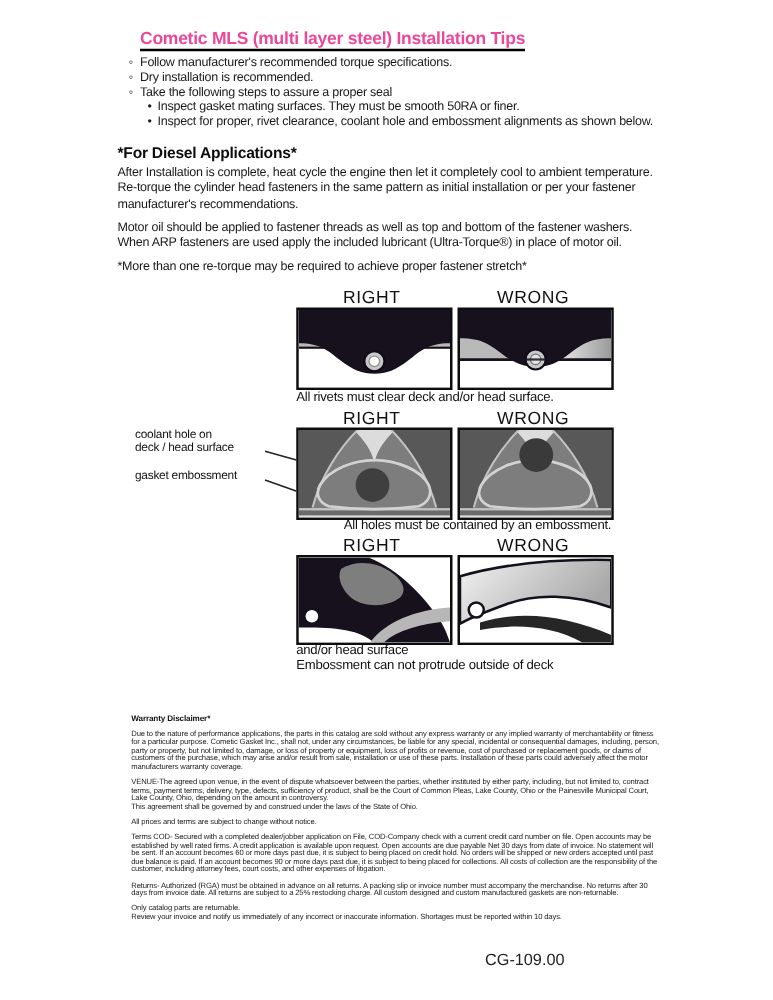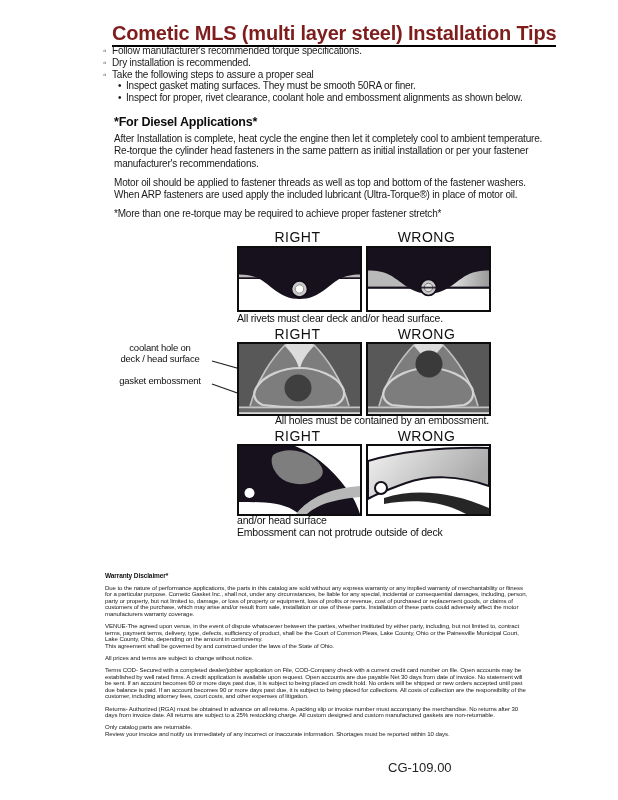--- a/index.html
+++ b/index.html
@@ -1,38 +1,38 @@
 <!DOCTYPE html>
 <html><head>
 <meta charset="utf-8">
 <style>
   html,body { margin:0; padding:0; background:#ffffff; }
   .page {
     position:relative; width:618px; height:800px; background:#ffffff;
     font-family:"Liberation Sans", sans-serif; color:#1a1a1a; overflow:hidden;
   }
-  .title { position:absolute; left:112px; top:22px; font-size:20px; font-weight:bold; letter-spacing:-0.2px; color:#7f1d1d; }
+  .title { position:absolute; left:112px; top:22px; font-size:14px; font-weight:bold; letter-spacing:-0.2px; color:#ec4899; }
   .title .underline { border-bottom:2px solid #000; padding-bottom:1px; }
 
   .tips { position:absolute; left:103px; top:45px; width:430px; font-size:10px; letter-spacing:-0.2px; line-height:11.8px; }
   .bullet { display:flex; }
   .bullet .m { width:9px; flex:0 0 9px; }
   .bullet.sub { margin-left:15px; }
   .bullet.sub .m { width:8px; flex:0 0 8px; }
 
-  .diesel { position:absolute; left:94px; top:116px; width:434px; font-size:10px; letter-spacing:-0.2px; line-height:12.2px;margin-left:20px; }
+  .diesel { position:absolute; left:94px; top:116px; width:434px; font-size:10px; letter-spacing:-0.2px; line-height:12.2px; }
   .diesel h2 { font-size:12.5px; letter-spacing:-0.2px; margin:0 0 5px 0; color:#0d0d0d; }
   .diesel p { margin:0 0 7px 0; }
 
   .figlabel { position:absolute; width:125px; text-align:center; font-size:14px; letter-spacing:0.5px; color:#111; }
   .panel { position:absolute; width:121px; border:2px solid #0d0d0d; background:#fff; }
   .panel svg { display:block; }
   .caption { position:absolute; font-size:10.5px; letter-spacing:-0.2px; color:#111; line-height:11.5px; }
 
-  .ann { position:absolute; width:104px; text-align:center; font-size:9.5px; letter-spacing:-0.2px; line-height:10.5px; color:#111; }
+  .ann { position:absolute; width:104px; text-align:left; font-size:9.5px; letter-spacing:-0.2px; line-height:10.5px; color:#111; }
   .annsvg { position:absolute; left:205px; top:350px; }
 
   .warranty { position:absolute; left:105px; top:573px; width:424px; font-size:6.1px; letter-spacing:-0.1px; line-height:6.6px; color:#222; }
   .warranty h3 { font-size:6.5px; margin:0 0 5px 0; color:#111; }
   .warranty p { margin:0 0 5.5px 0; }
 
   .footer { position:absolute; left:388px; top:760px; font-size:13px; color:#222; }
 </style>
 </head>
 <body>

